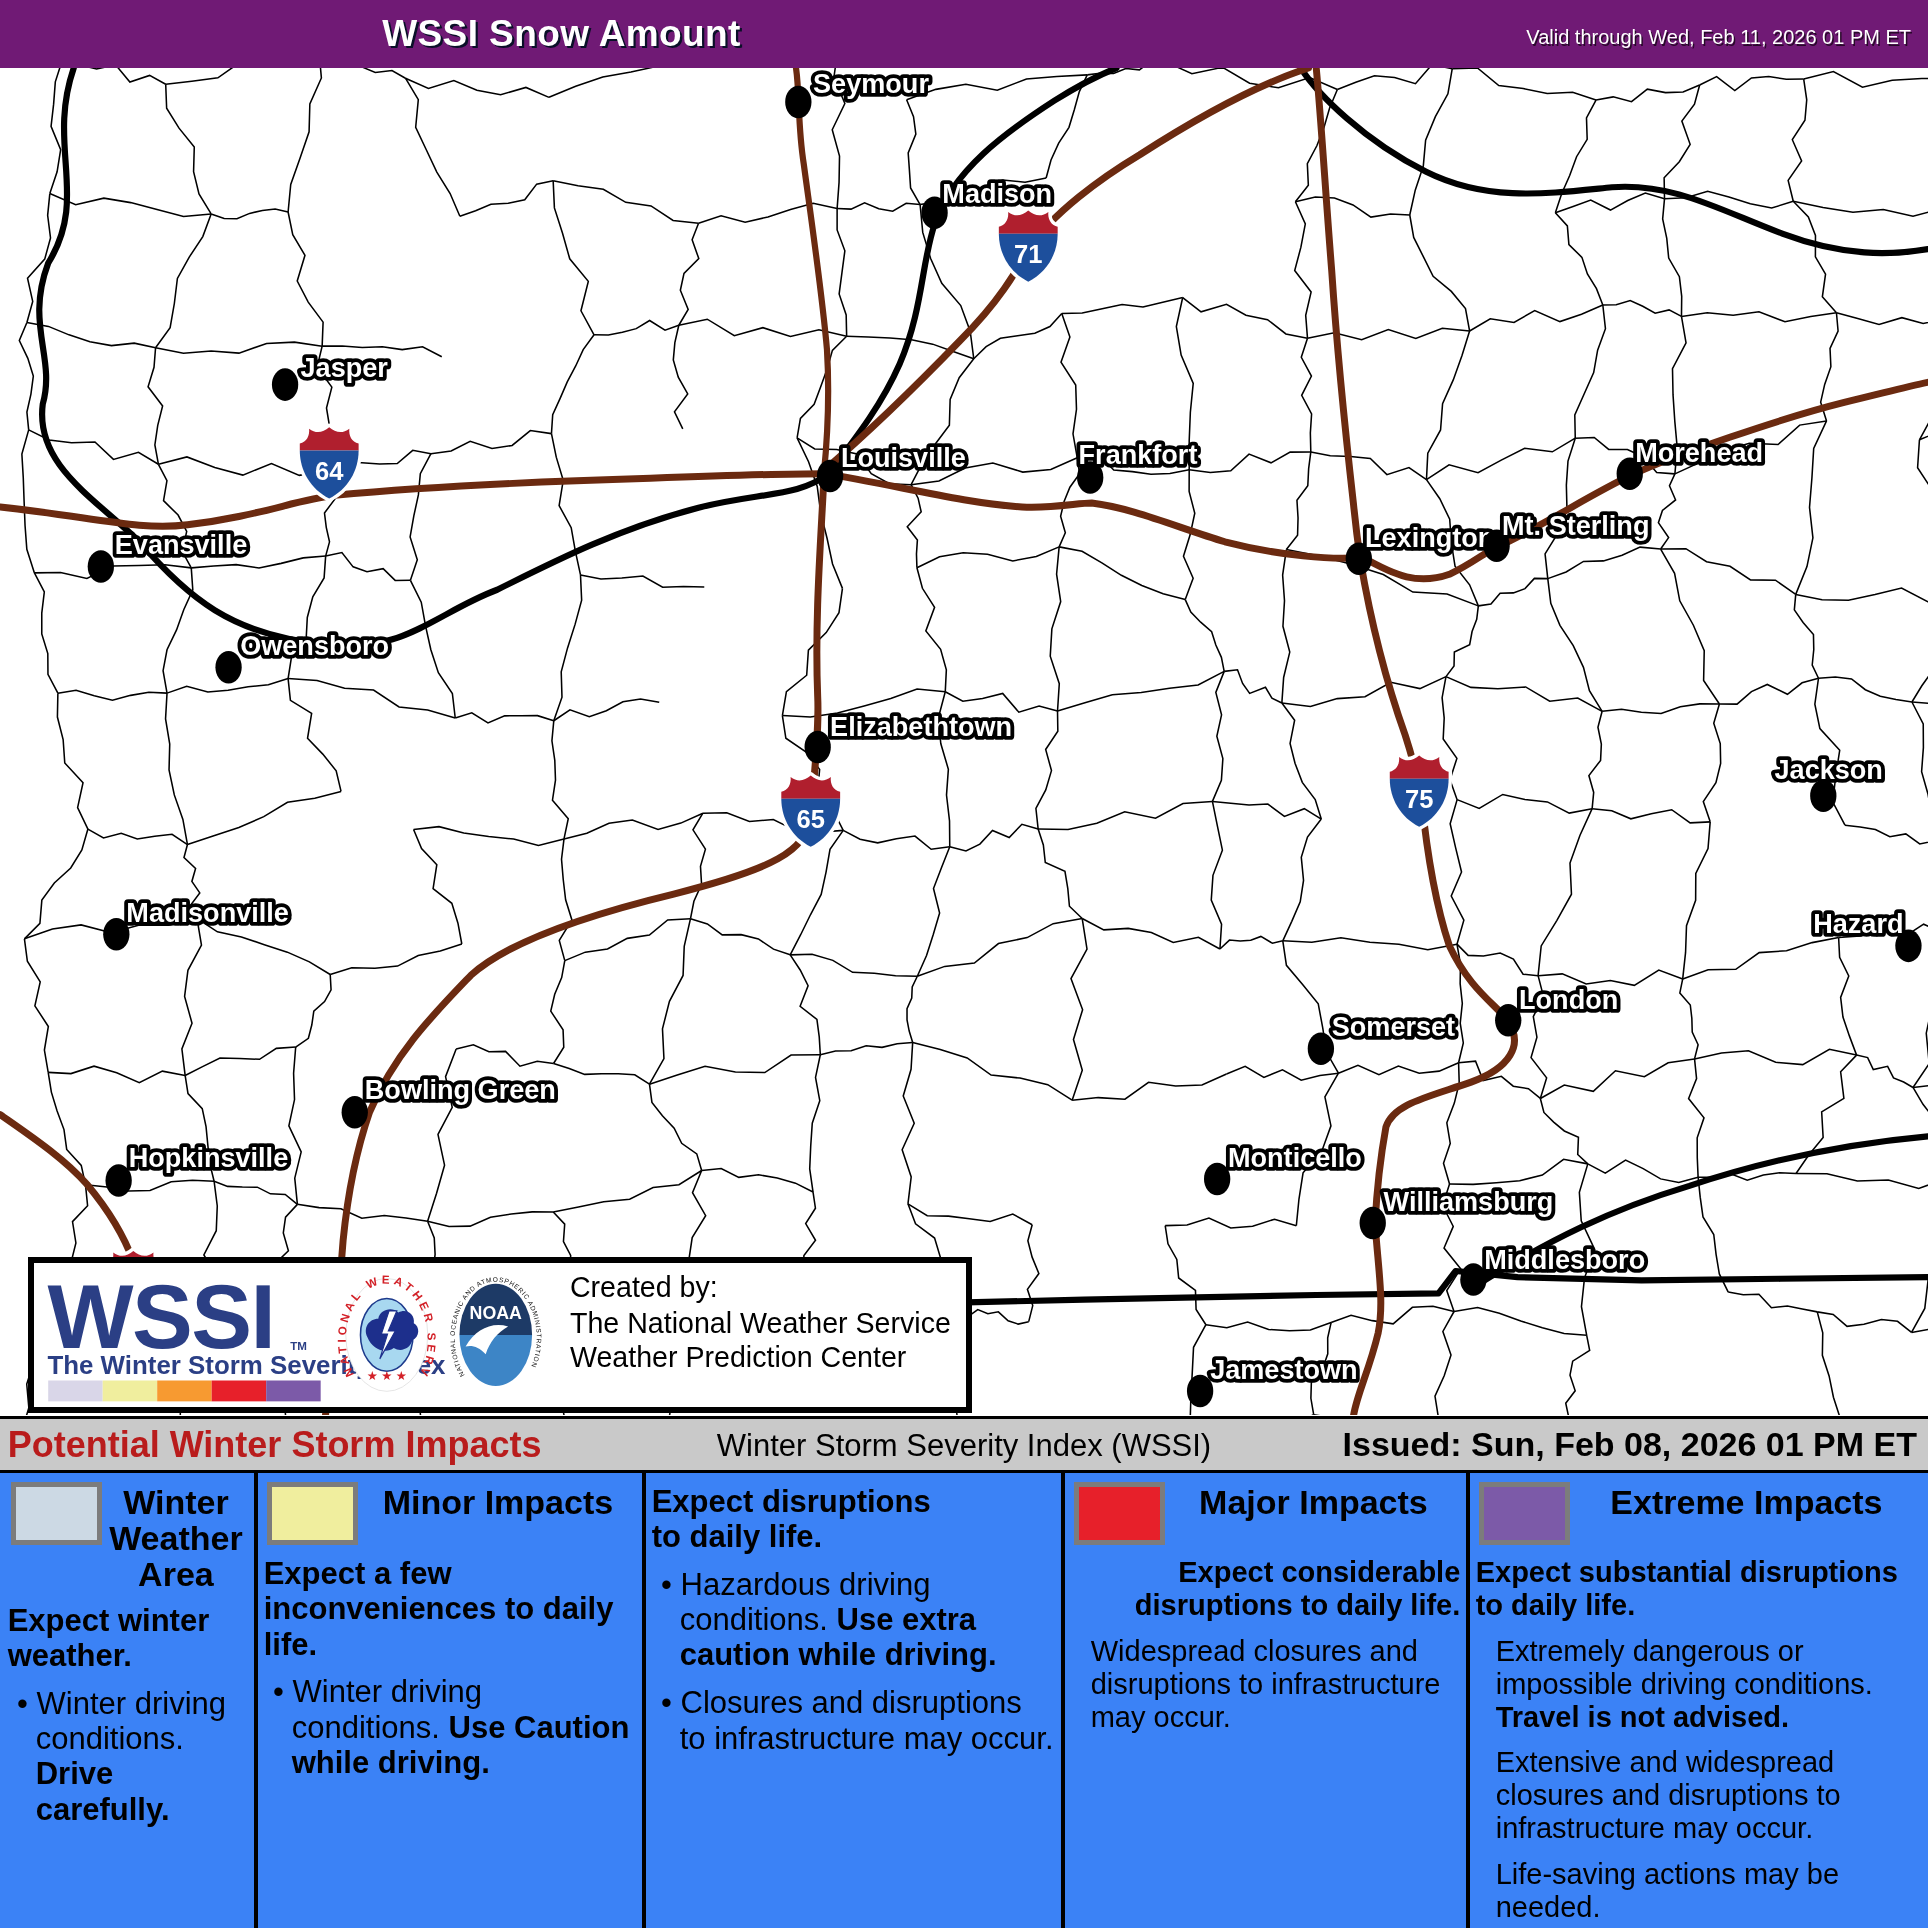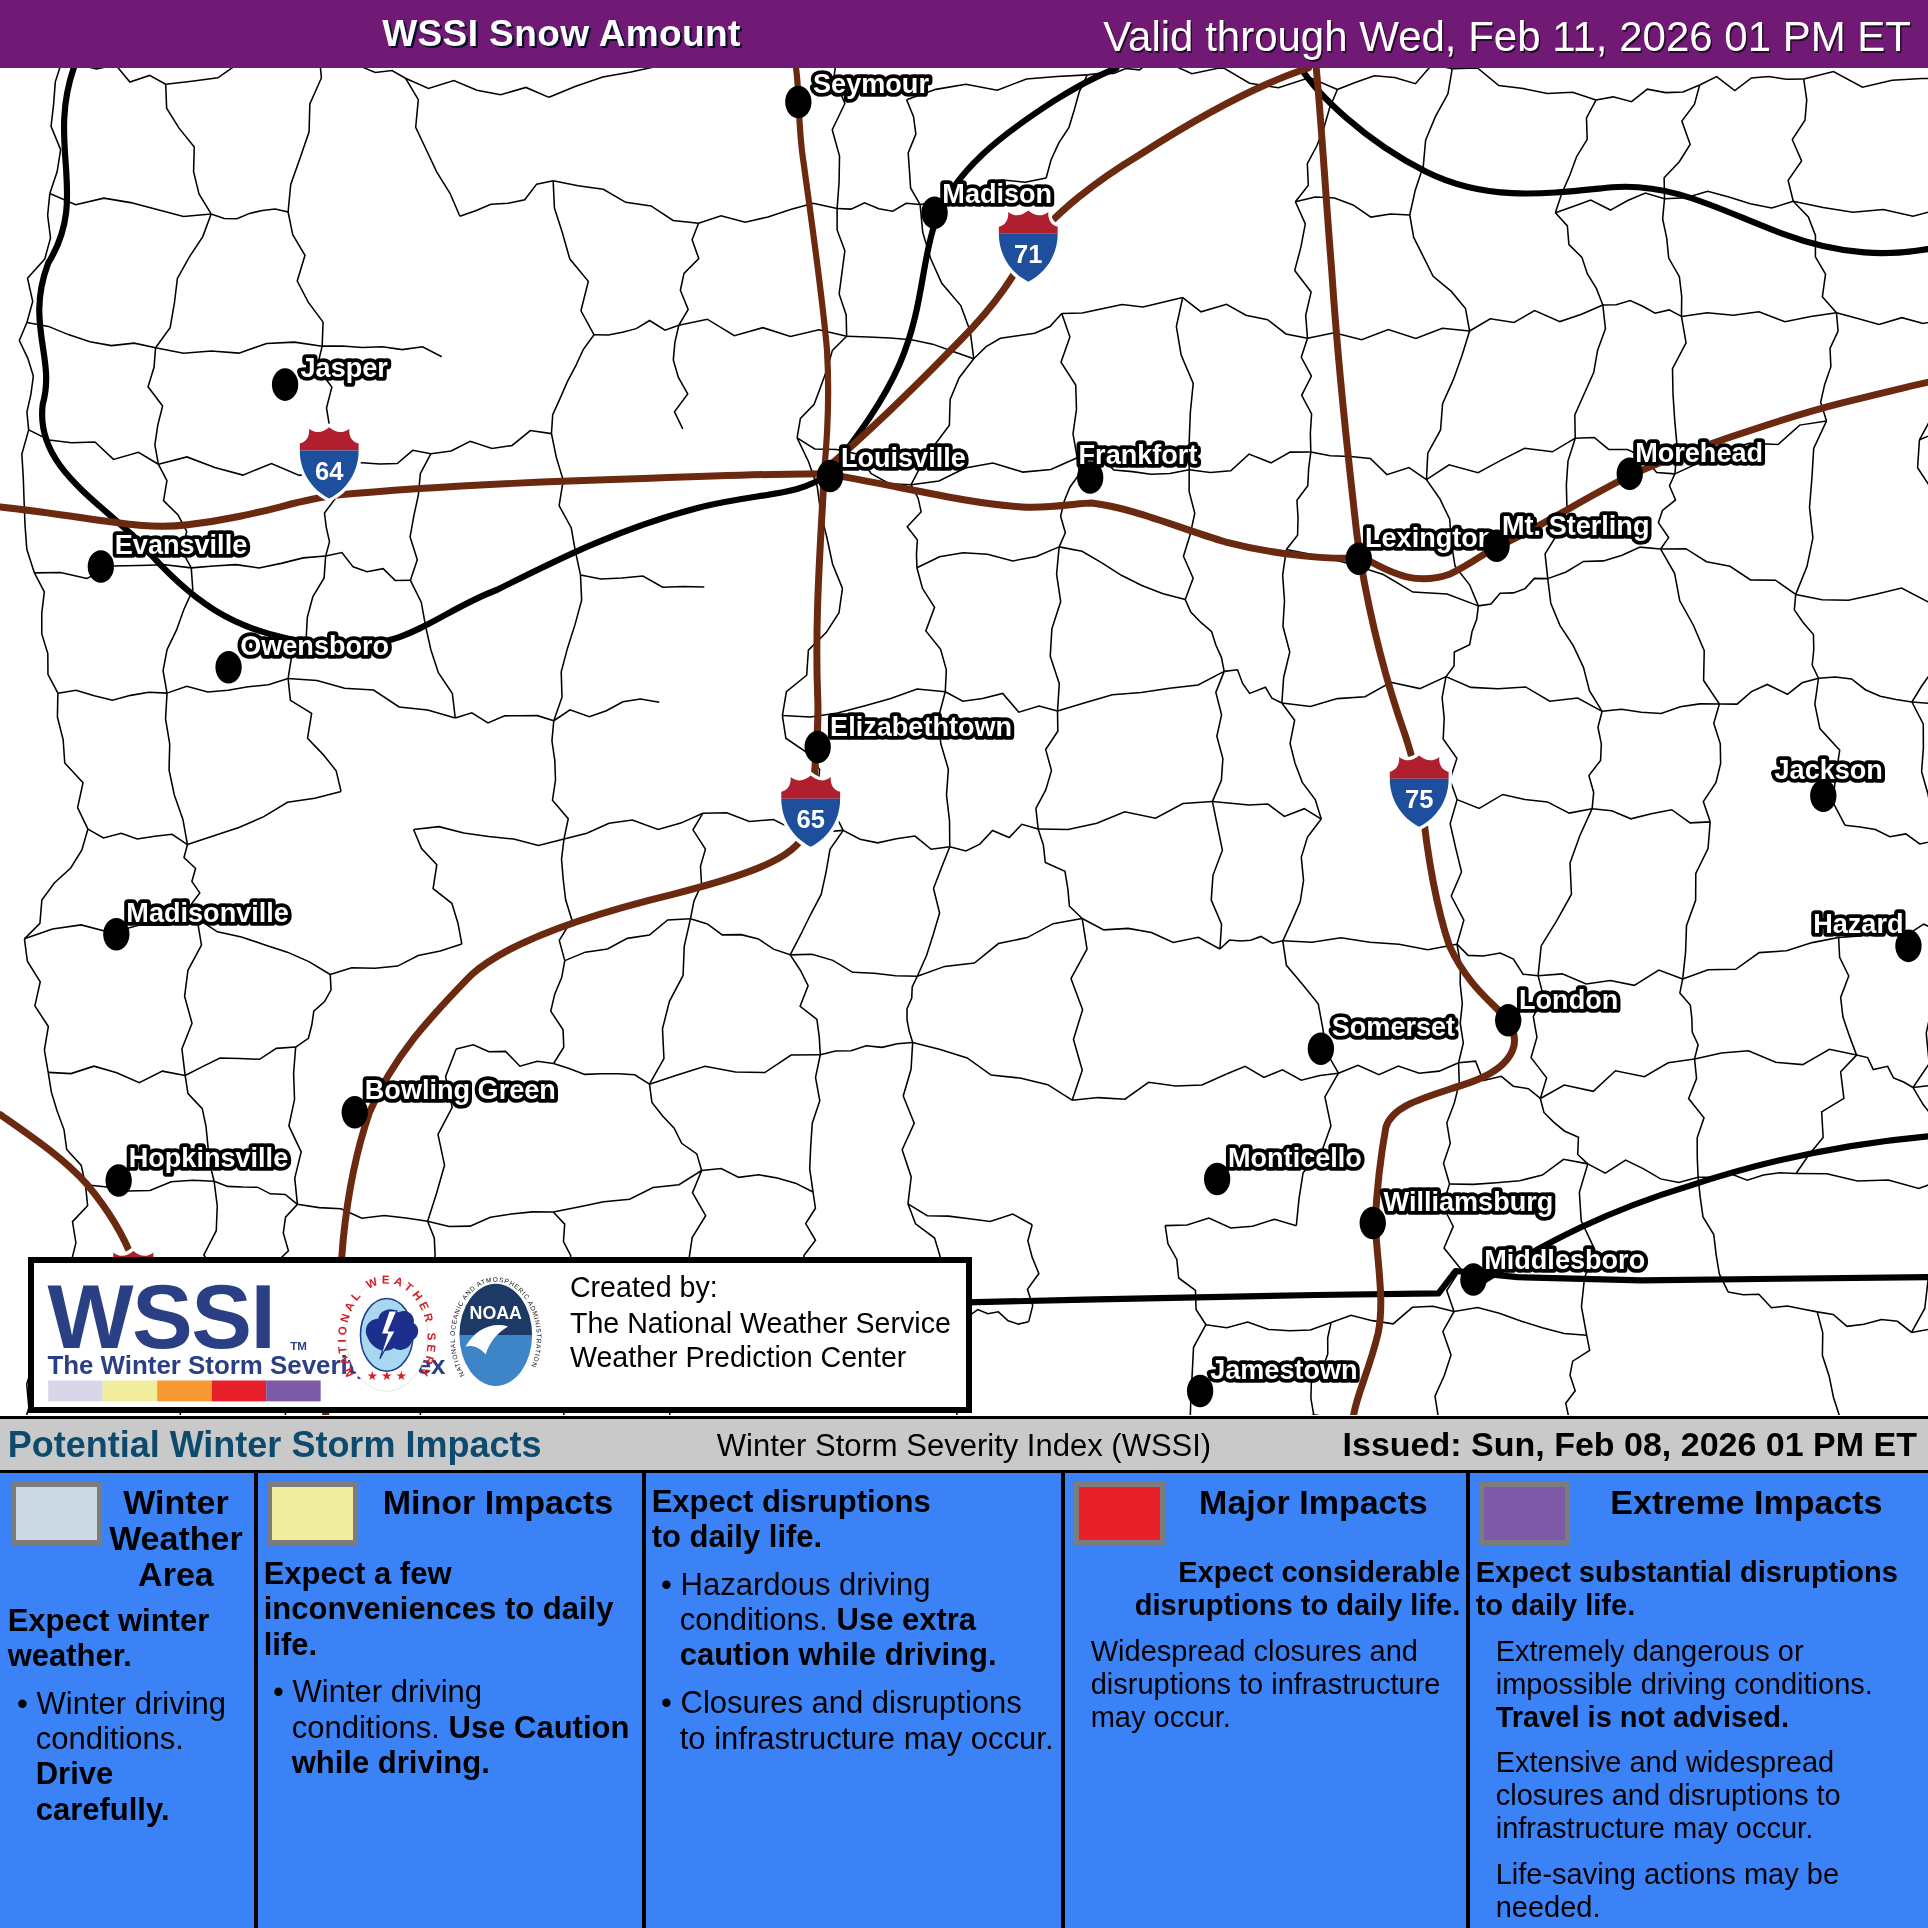--- a/index.html
+++ b/index.html
@@ -5,39 +5,39 @@
   html,body{margin:0;padding:0;width:1928px;height:1928px;background:#fff;
     font-family:"Liberation Sans", sans-serif;overflow:hidden;position:relative;}
   #stage{position:absolute;left:0;top:0;width:1928px;height:1928px;background:#fff;}
 
   
   #hdr{position:absolute;left:0;top:0;width:1928px;height:68px;background:#701a75;}
   #hdr .title{position:absolute;left:0;top:0;width:1123px;height:68px;line-height:68px;
     text-align:center;color:#fff;font-size:37px;font-weight:bold;
     text-shadow:2.3px 2.3px 0 #0a1028;letter-spacing:0.4px;}
   #hdr .valid{position:absolute;right:17px;top:0;height:68px;line-height:74px;
-    color:#fff;font-size:42px;text-shadow:1.5px 1.5px 0 rgba(0,0,0,.65);}
+    color:#fff;font-size:20px;text-shadow:1.5px 1.5px 0 rgba(0,0,0,.65);}
 
   
   #mapwrap{position:absolute;left:0;top:68px;width:1928px;height:1347px;background:#fff;}
   svg text.city{font-family:"Liberation Sans",sans-serif;font-weight:bold;font-size:35px;
     fill:#fff;stroke:#000;stroke-width:10px;paint-order:stroke;stroke-linejoin:round;}
   svg text.shieldnum{font-family:"Liberation Sans",sans-serif;font-weight:bold;font-size:33px;
     fill:#fff;text-anchor:middle;}
 
   
   #logobox{position:absolute;left:28px;top:1257px;width:944px;height:156px;background:#fff;
     border:6.2px solid #000;box-sizing:border-box;}
   #logobox svg{position:absolute;left:0;top:0;}
 
   
   #graybar{position:absolute;left:0;top:1416px;width:1928px;height:57px;background:#c9c9c9;
     border-top:3.1px solid #000;border-bottom:3.1px solid #000;box-sizing:border-box;}
   #graybar .l{position:absolute;left:7.7px;top:0;height:36px;line-height:51px;
-    font-size:36px;font-weight:bold;color:#0c4a6e;}
+    font-size:36px;font-weight:bold;color:#b91c1c;}
   #graybar .c{position:absolute;left:654px;width:620px;top:0;height:51px;line-height:54px;
     text-align:center;font-size:31px;color:#000;}
   #graybar .r{position:absolute;right:11px;top:0;height:51px;line-height:51px;
     font-size:34px;font-weight:bold;color:#000;}
 
   
   #legend{position:absolute;left:0;top:1473px;width:1928px;height:465px;background:#3b82f6;
     border-bottom:4.6px solid #000;box-sizing:border-box;}
   .leg-col{position:absolute;top:0;height:455px;box-sizing:border-box;color:#000;}
   .leg-div{position:absolute;top:0;width:3.9px;height:455px;background:#000;}

